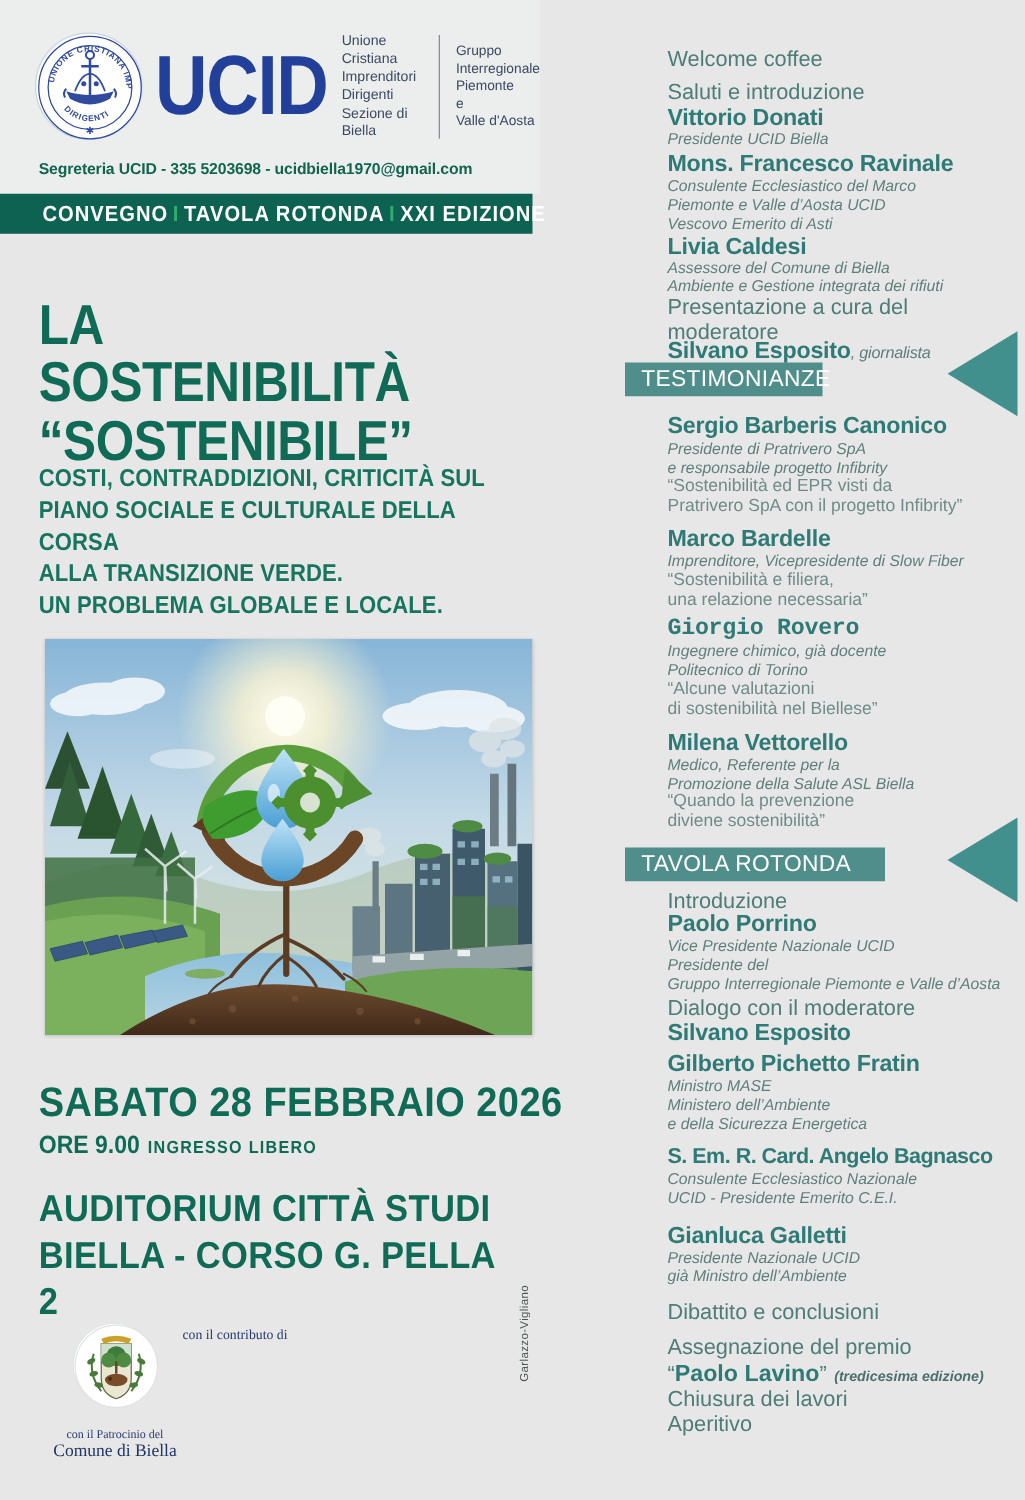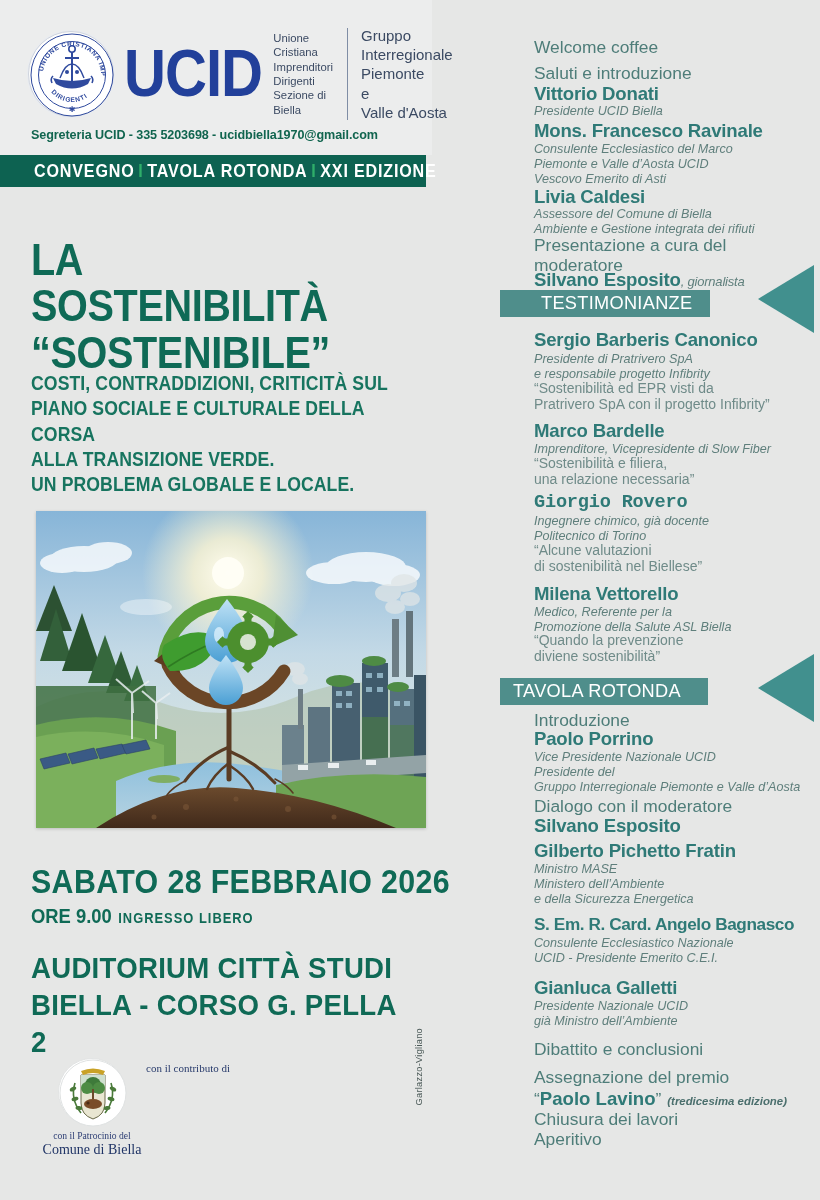--- a/index.html
+++ b/index.html
@@ -58,21 +58,21 @@
     color: #3b4a63;
     white-space: pre-line;
   }
   .ucid-divider {
     width: 1px; align-self: stretch;
     background: #7f8da5;
     margin: 2px 0 2px 14px;
   }
   .ucid-desc2 {
     margin-left: 13px;
-    font-size: 15px;
+    font-size: 11px;
     line-height: 1.28;
     color: #3b4a63;
     white-space: pre-line;
   }
   .segreteria {
     position: absolute; left: 31px; top: 128px;
     font-size: 12.6px; font-weight: bold;
     color: #11654f;
     letter-spacing: -0.1px;
   }
@@ -159,21 +159,21 @@
     width: 100px; text-align: center;
   }
   .crest {
     width: 68px; height: 68px; border-radius: 50%;
     background: #ffffff; margin: 0 auto;
     position: relative; border: 1px solid #e2e4e4;
   }
   .crest svg { position: absolute; left: 0; top: 0; }
   .patrocinio {
     font-family: "Liberation Serif", serif;
-    font-size: 9.6px; color: #2c3d73; margin-top: 4px;
+    font-size: 9.6px; color: #2c3d73; margin-top: 16px;
     line-height: 1.25;
   }
   .comune {
     font-family: "Liberation Serif", serif;
     font-size: 14px; color: #203466; line-height: 1.2;
   }
   .contrib-label {
     position: absolute; left: 146px; top: 1062px;
     font-family: "Liberation Serif", serif;
     font-size: 11px; color: #273a6b;
@@ -603,21 +603,21 @@
 già Ministro dell’Ambiente</div>
         <div class="p-plain" style="position: absolute; left: 0px; top: 1040px; width: 286px;">Dibattito e conclusioni</div>
         <div class="p-plain" style="position: absolute; left: 0px; top: 1068px; width: 286px;">Assegnazione del premio</div>
         <div class="p-plain" style="position: absolute; left: 0px; top: 1088px; width: 286px;"><span>“</span><span style="font-weight: bold; color: rgb(47, 122, 119); font-size: 18.6px;">Paolo Lavino</span><span>”</span><span class="p-small-ital" style="margin-left: 6px;">(tredicesima edizione)</span></div>
         <div class="p-plain" style="position: absolute; left: 0px; top: 1110px; width: 286px;">Chiusura dei lavori
 Aperitivo</div>
       </div>
   </div>
 
   <div class="right-strip"></div>
-<div class="sec-band" style="left: 500px; top: 290px; width: 210px; padding-left: 28px;">
+<div class="sec-band" style="left: 500px; top: 290px; width: 158px;">
       <span>TESTIMONIANZE</span>
     </div>
     <div class="arrow" style="left: 758px; top: 265px;"></div>
     <div class="sec-band" style="left: 500px; top: 678px; width: 208px;">
       <span>TAVOLA ROTONDA</span>
     </div>
     <div class="arrow" style="left: 758px; top: 654px;"></div>
   </div>
 
 </body></html>

